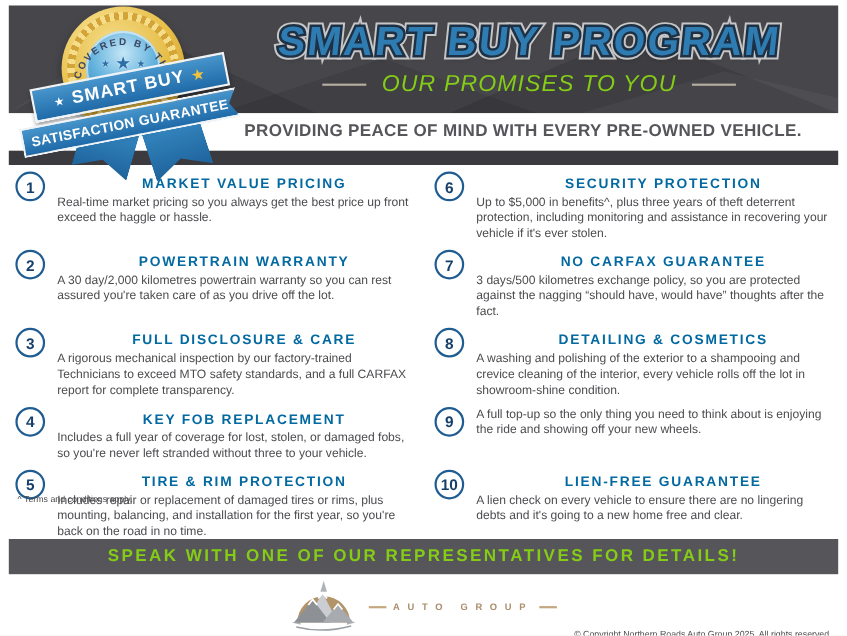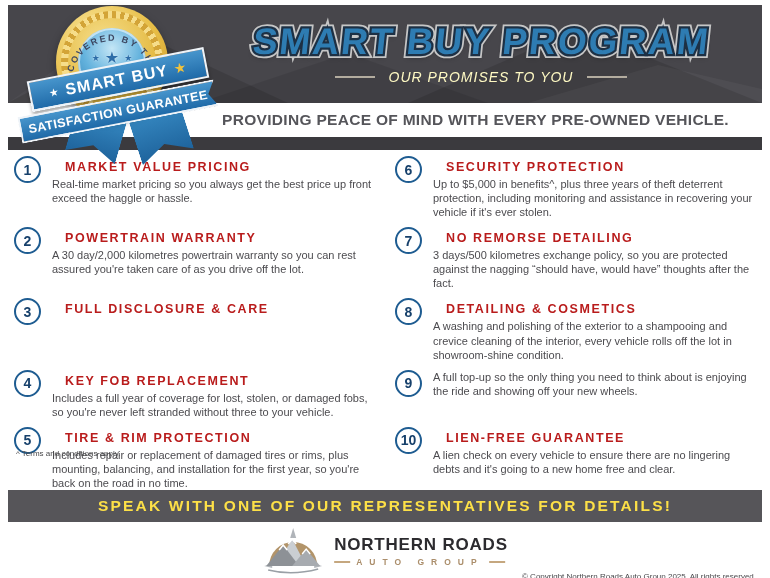--- a/index.html
+++ b/index.html
@@ -11,21 +11,21 @@
             display:flex; flex-direction:column; align-items:center; justify-content:center;
             padding-left:192px; overflow:hidden; }
   .header svg.mountains { position:absolute; inset:0; width:100%; height:100%; }
   .title-stack { position:relative; display:inline-block; font-size:37px; font-weight:800;
                  letter-spacing:2px; line-height:1; transform:skewX(-6deg); white-space:nowrap; z-index:2; }
   .title-stack .t-back  { position:absolute; inset:0; color:#c6c6c6; -webkit-text-stroke:8px #c6c6c6; text-shadow:0 3px 5px rgba(0,0,0,.5); }
   .title-stack .t-mid   { position:absolute; inset:0; color:#1d3044; -webkit-text-stroke:4.5px #1d3044; }
   .title-stack .t-front { position:relative; color:#2e7cb2; }
   .subtitle-row { position:relative; display:flex; align-items:center; gap:14px; margin-top:9px; z-index:2; }
   .subtitle-dash { width:40px; height:2px; background:#b3ac9f; }
-  .subtitle { font-size:14px; font-style:italic; font-weight:500; color:#fef9c3; letter-spacing:1px; white-space:nowrap; }
+  .subtitle { font-size:21px; font-style:italic; font-weight:500; color:#84cc16; letter-spacing:1px; white-space:nowrap; }
 
   
   .tagline-band { position:absolute; left:0; right:4px; top:103px; height:34px; background:#ffffff;
                   display:flex; align-items:center; justify-content:center; padding-left:185px; }
   .tagline { font-size:15.5px; font-weight:700; color:#55555a; letter-spacing:.3px; white-space:nowrap; }
   .dark-strip { position:absolute; left:8px; right:8px; top:137px; height:13px; background:#3b3a3e; }
 
   
   .badge { position:absolute; left:18px; top:4px; width:205px; height:158px; z-index:6; }
   .tail { position:absolute; background:linear-gradient(180deg,#3587c0,#1e639c); }
@@ -59,30 +59,30 @@
              clip-path:polygon(0 0,100% 0,96% 50%,100% 100%,0 100%); }
 
   
   .content { position:absolute; left:14px; right:10px; top:150px; padding-top:6px;
              display:grid; grid-template-columns:1fr 1fr; grid-template-rows:repeat(5,auto);
              grid-auto-flow:column; column-gap:16px; row-gap:8px; }
   .promise { position:relative; padding-left:38px; }
   .pnum { position:absolute; left:0; top:0; width:27px; height:27px; border:2.5px solid #1e5c91;
           border-radius:50%; display:flex; align-items:center; justify-content:center;
           font-size:14px; font-weight:700; color:#16406b; background:#fff; }
-  .ptitle { padding-left:13px; font-size:12.5px; font-weight:700; color:#b91c1c;
-            letter-spacing:1.6px; line-height:15px; margin-bottom:2px; padding-top:4px; white-space:nowrap; }
+  .ptitle { padding-left:13px; font-size:12.5px; font-weight:700; color:#0369a1;
+            letter-spacing:1.6px; line-height:15px; margin-bottom:2px; padding-top:4px; white-space:nowrap;text-align:center; }
   .pdesc { font-size:11px; line-height:1.28; color:#4c4b4f; }
 
   .footnote { position:absolute; left:16px; top:449px; font-size:8px; color:#4a4a4c; }
 
   
   .cta-bar { position:absolute; left:8px; right:8px; top:490px; height:32px; background:#565559;
              display:flex; align-items:center; justify-content:center; }
-  .cta-text { color:#fde047; font-size:15.5px; font-weight:700; letter-spacing:2.2px; white-space:nowrap; }
+  .cta-text { color:#84cc16; font-size:15.5px; font-weight:700; letter-spacing:2.2px; white-space:nowrap; }
 
   
   .footer-logo { position:absolute; left:50%; top:528px; transform:translateX(-50%);
                  display:flex; align-items:center; gap:10px; }
   .brand-text { display:flex; flex-direction:column; }
   .brand-name { font-size:17px; font-weight:800; color:#2c2b2f; letter-spacing:.8px; white-space:nowrap; }
   .brand-sub-row { display:flex; align-items:center; gap:6px; margin-top:2px; }
   .brand-dash { width:16px; height:1.5px; background:#c5a77f; }
   .brand-sub { font-size:8.5px; font-weight:700; color:#ab8e6b; letter-spacing:7px; white-space:nowrap;text-align:right; }
   .copyright { position:absolute; right:14px; top:572px; font-size:8px; color:#48474b; }
@@ -153,39 +153,40 @@
       <div class="pdesc">Real-time market pricing so you always get the best price up front exceed the haggle or hassle.</div>
     </div>
     <div class="promise">
       <span class="pnum">2</span>
       <div class="ptitle">POWERTRAIN WARRANTY</div>
       <div class="pdesc">A 30 day/2,000 kilometres powertrain warranty so you can rest assured you're taken care of as you drive off the lot.</div>
     </div>
     <div class="promise">
       <span class="pnum">3</span>
       <div class="ptitle">FULL DISCLOSURE &amp; CARE</div>
+      <div class="pdesc">A rigorous mechanical inspection by our factory-trained Technicians to exceed MTO safety standards, and a full CARFAX report for complete transparency.</div>
     </div>
     <div class="promise">
       <span class="pnum">4</span>
       <div class="ptitle">KEY FOB REPLACEMENT</div>
       <div class="pdesc">Includes a full year of coverage for lost, stolen, or damaged fobs, so you're never left stranded without three to your vehicle.</div>
     </div>
     <div class="promise">
       <span class="pnum">5</span>
       <div class="ptitle">TIRE &amp; RIM PROTECTION</div>
       <div class="pdesc">Includes repair or replacement of damaged tires or rims, plus mounting, balancing, and installation for the first year, so you're back on the road in no time.</div>
     </div>
     <div class="promise">
       <span class="pnum">6</span>
       <div class="ptitle">SECURITY PROTECTION</div>
       <div class="pdesc">Up to $5,000 in benefits^, plus three years of theft deterrent protection, including monitoring and assistance in recovering your vehicle if it's ever stolen.</div>
     </div>
     <div class="promise">
       <span class="pnum">7</span>
-      <div class="ptitle">NO REMORSE DETAILING</div>
+      <div class="ptitle">NO CARFAX GUARANTEE</div>
       <div class="pdesc">3 days/500 kilometres exchange policy, so you are protected against the nagging “should have, would have” thoughts after the fact.</div>
     </div>
     <div class="promise">
       <span class="pnum">8</span>
       <div class="ptitle">DETAILING &amp; COSMETICS</div>
       <div class="pdesc">A washing and polishing of the exterior to a shampooing and crevice cleaning of the interior, every vehicle rolls off the lot in showroom-shine condition.</div>
     </div>
     <div class="promise">
       <span class="pnum">9</span>
       <div class="pdesc">A full top-up so the only thing you need to think about is enjoying the ride and showing off your new wheels.</div>
@@ -211,21 +212,20 @@
       <path d="M 7 38 A 24 24 0 0 1 55 38 Z" fill="#b2946a"></path>
       <polygon points="14,38 30,11 44,38" fill="#caced2"></polygon>
       <polygon points="4,38 21,17 37,38" fill="#8d9196"></polygon>
       <polygon points="30,38 44,21 58,38" fill="#a7abb0"></polygon>
       <polyline points="17,22 21,17 25,22" fill="none" stroke="#ffffff" stroke-width="1.6"></polyline>
       <polyline points="26,16 30,11 34,16" fill="none" stroke="#ffffff" stroke-width="1.6"></polyline>
       <polyline points="40,26 44,21 48,26" fill="none" stroke="#ffffff" stroke-width="1.4"></polyline>
       <path d="M 6 42 Q 30 48 56 41" fill="none" stroke="#9aa0a6" stroke-width="1.4"></path>
     </svg>
     <div class="brand-text">
-      <span class="brand-name">NORTHERN ROADS</span>
       <div class="brand-sub-row">
         <span class="brand-dash"></span>
         <span class="brand-sub">AUTO GROUP</span>
         <span class="brand-dash"></span>
       </div>
     </div>
   </div>
 
   <div class="copyright">© Copyright Northern Roads Auto Group 2025. All rights reserved.</div>
 

